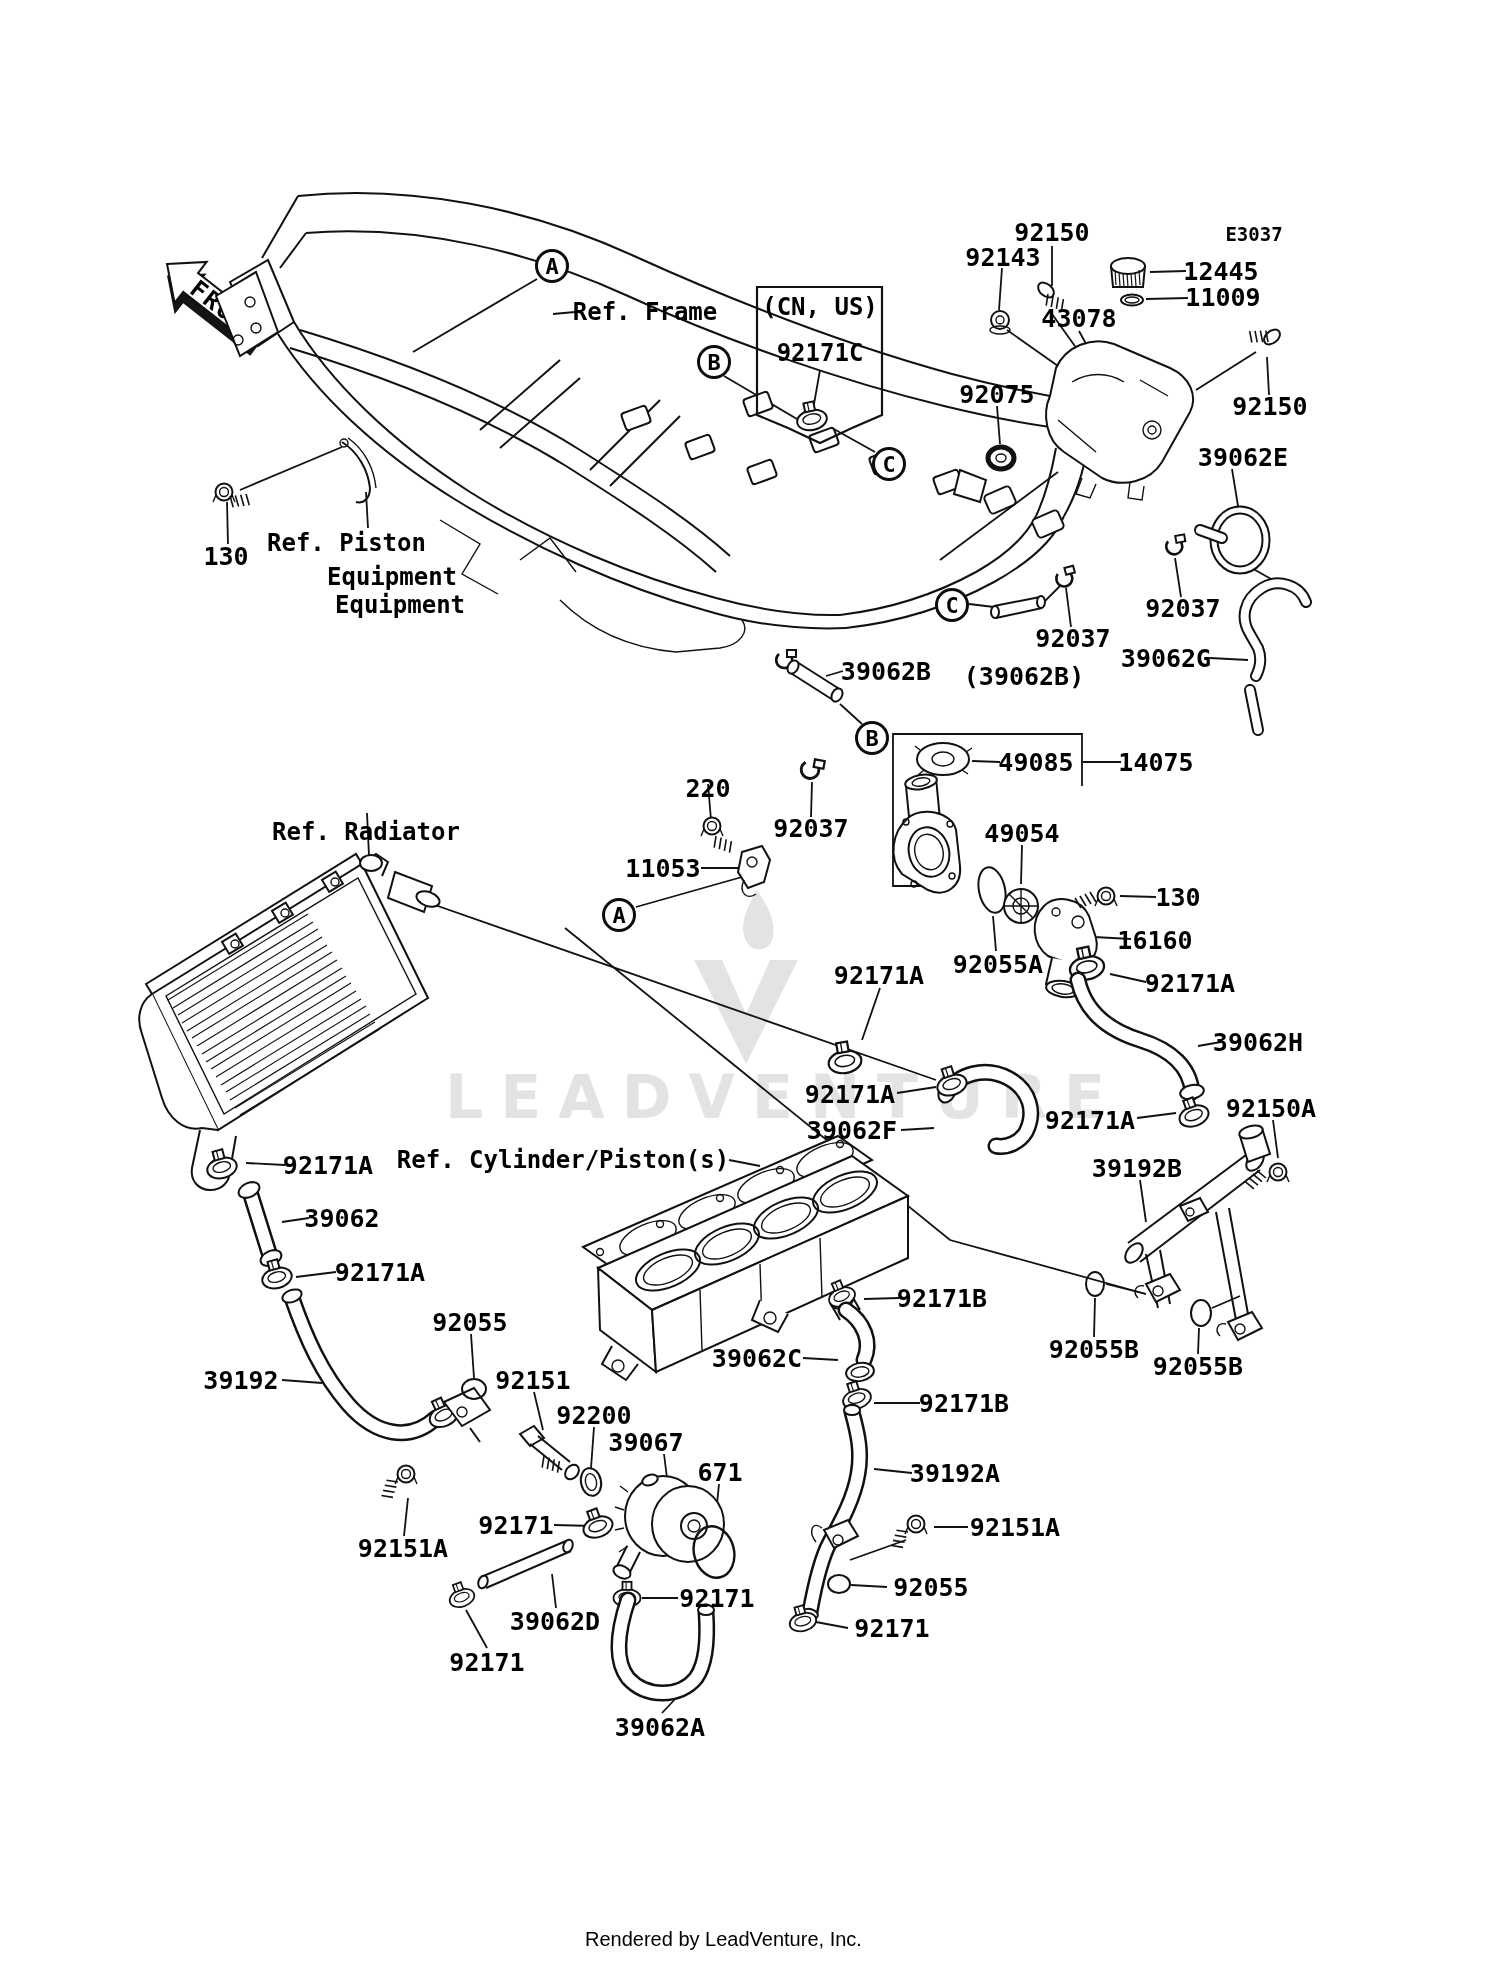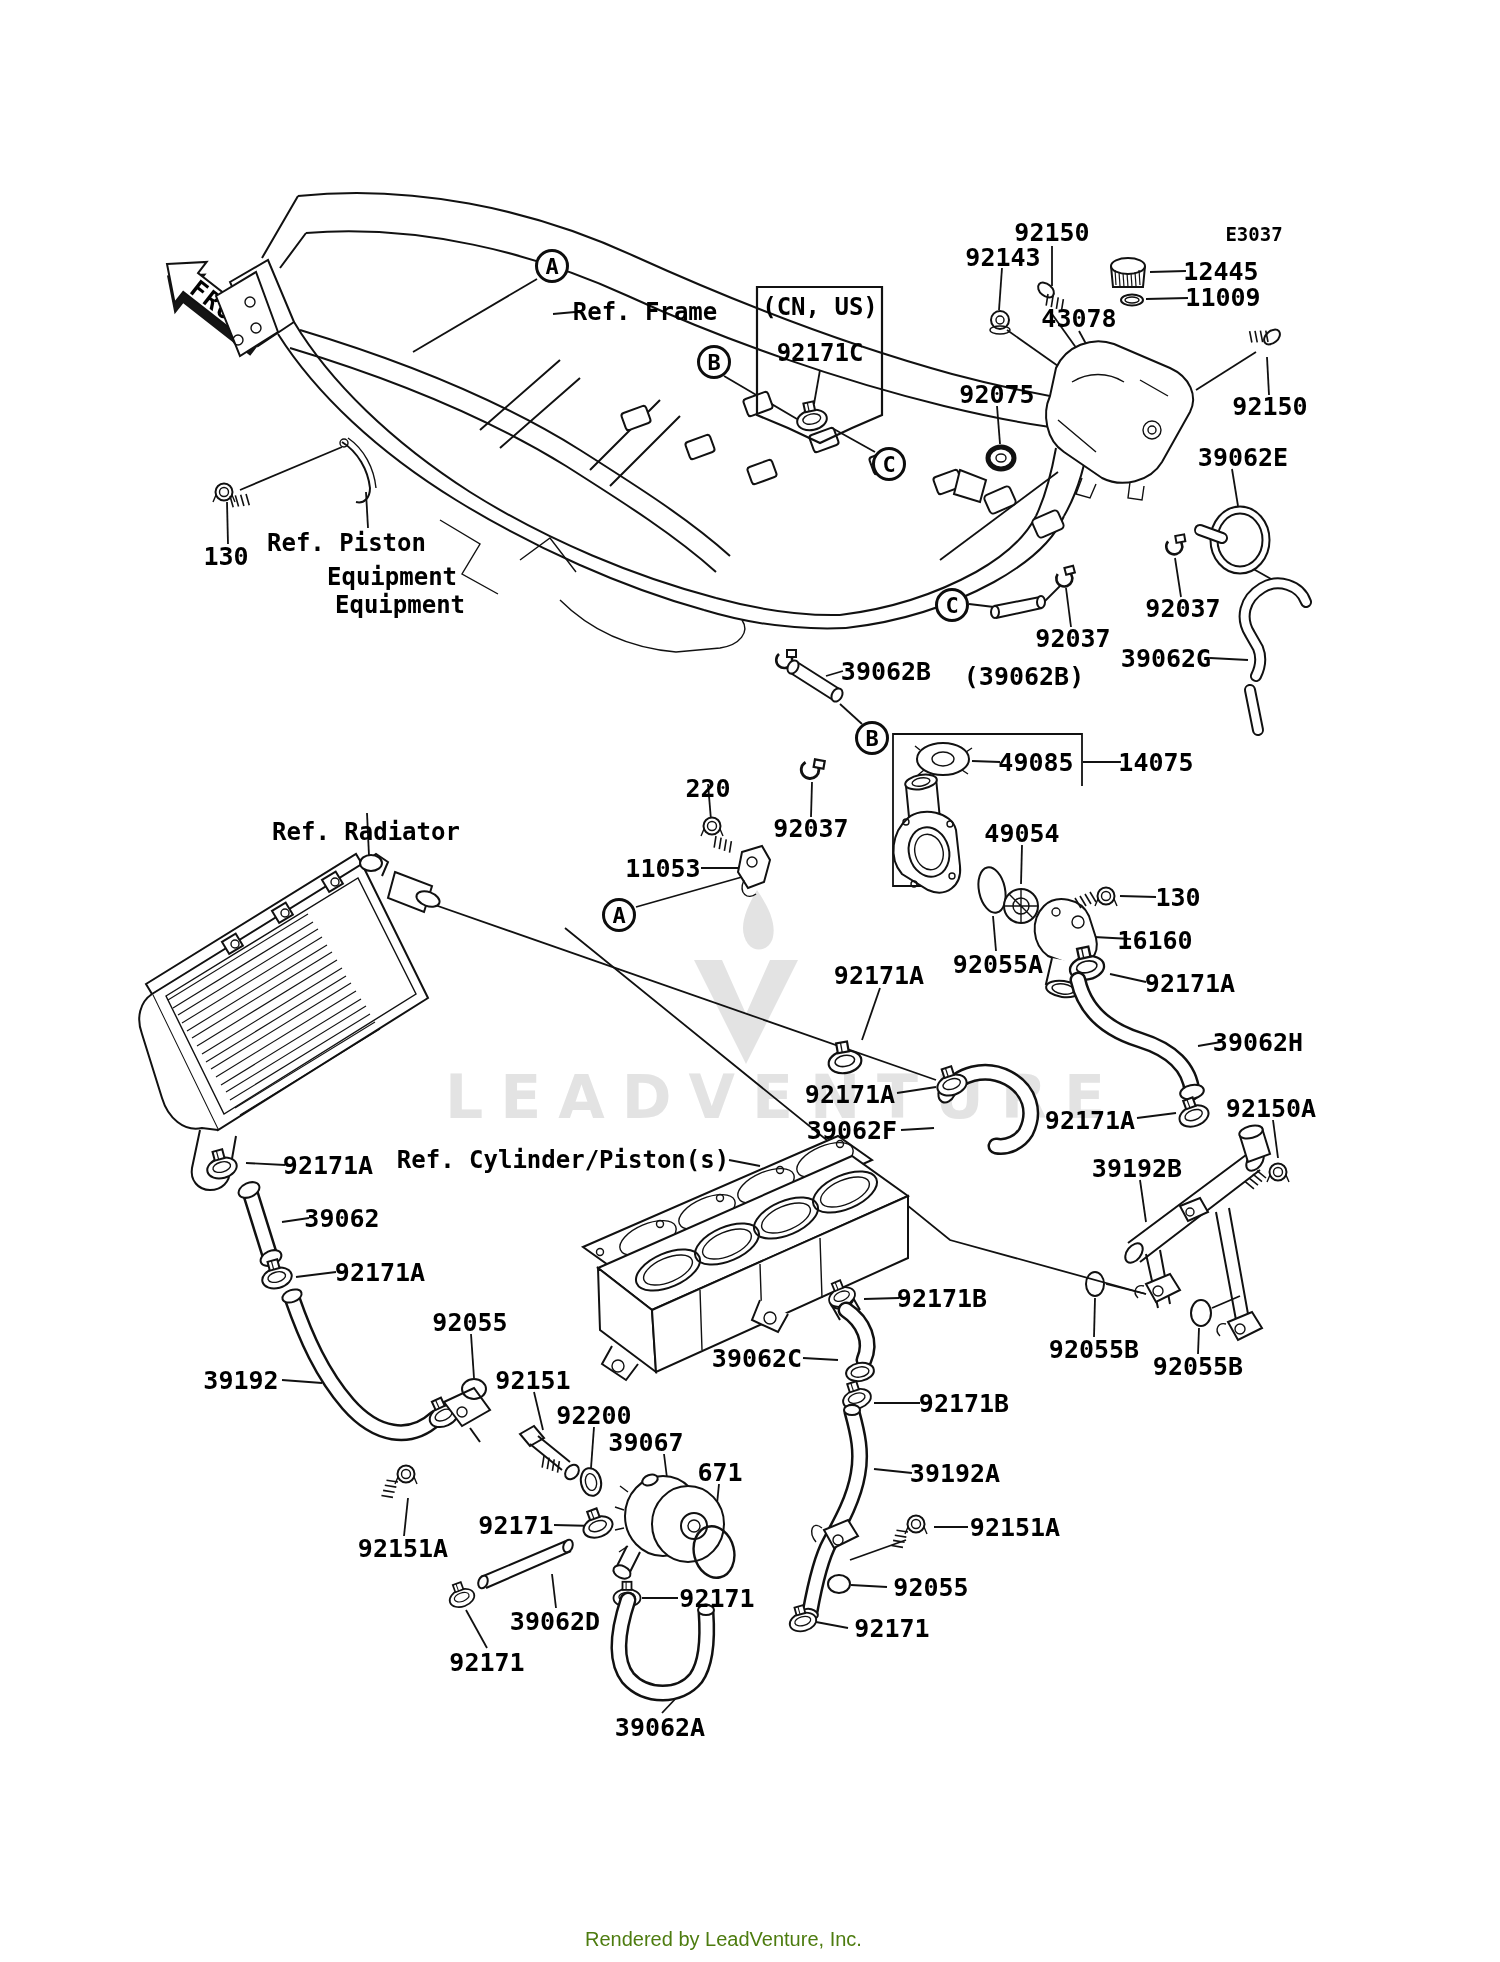--- a/index.html
+++ b/index.html
@@ -14,21 +14,21 @@
   .ref-label.left{transform:translate(0,-50%);}
   .vcircle{position:absolute;width:34px;height:34px;transform:translate(-50%,-50%);
            border:3px solid #0d0d0d;border-radius:50%;background:#fff;
            display:flex;align-items:center;justify-content:center;
            font-size:22px;font-weight:bold;color:#000;box-sizing:border-box;}
   .note{position:absolute;transform:translate(-50%,-50%);font-weight:bold;
         font-size:24px;white-space:nowrap;color:#000;}
   .diagram-code{position:absolute;transform:translate(-50%,-50%);font-weight:bold;
         font-size:19px;color:#000;}
   .footer{position:absolute;left:585px;top:1928px;
-        font-family:"Liberation Sans",sans-serif;font-size:20px;color:#4d7c0f;}
+        font-family:"Liberation Sans",sans-serif;font-size:20px;color:#000000;}
   
   .s2{stroke:#111;stroke-width:2;fill:none;}
   .s15{stroke:#111;stroke-width:1.4;fill:none;}
   .ln{stroke:#111;stroke-width:1.8;fill:none;}
   .wf{fill:#fff;stroke:#111;stroke-width:2;}
   .ho{fill:none;stroke:#111;stroke-width:17;stroke-linecap:round;}
   .hi{fill:none;stroke:#fff;stroke-width:12;stroke-linecap:round;}
   .ho2{fill:none;stroke:#111;stroke-width:12;stroke-linecap:round;}
   .hi2{fill:none;stroke:#fff;stroke-width:8;stroke-linecap:round;}
   .wm{fill:#e3e3e3;}

